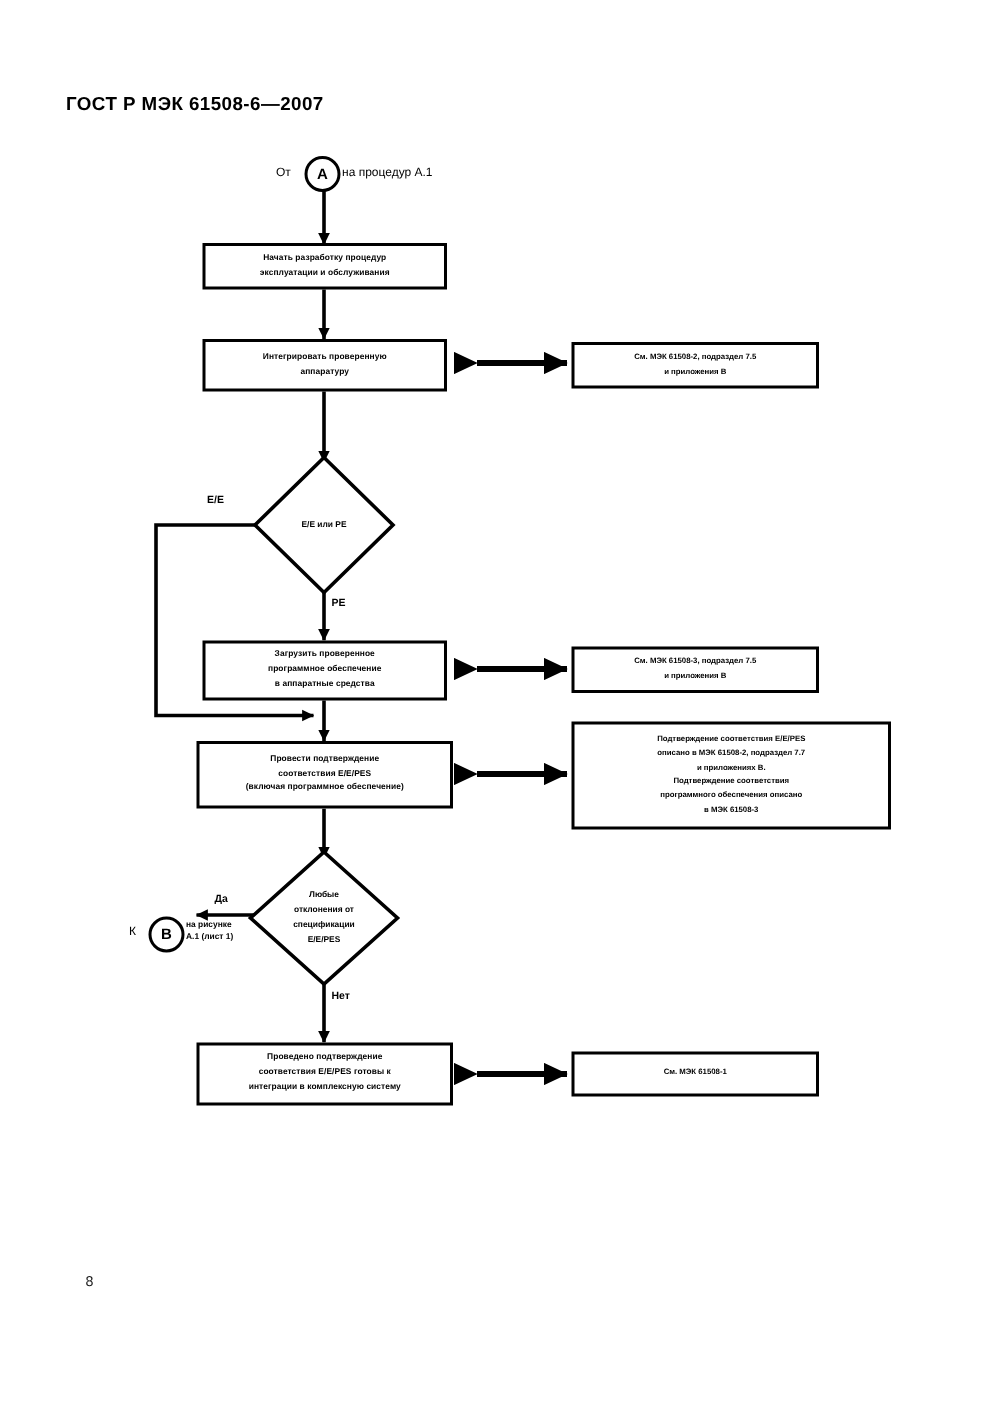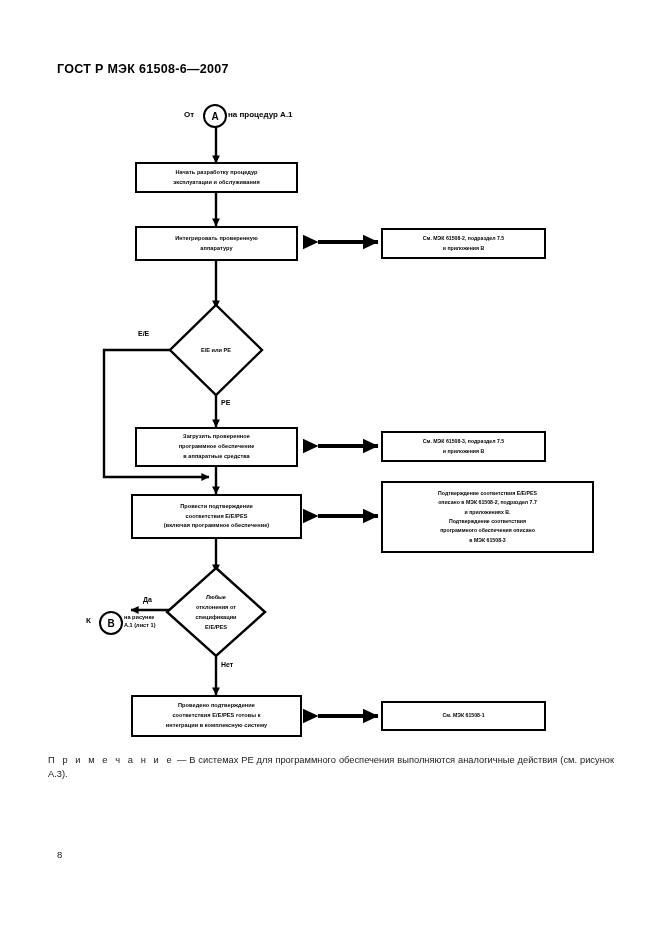--- a/index.html
+++ b/index.html
@@ -19,21 +19,21 @@
   .page {
     position: absolute;
     left: 0; top: 0;
     width: 661px;
     height: 936px;
   }
 
   
   .doc-header {
     position: absolute;
-    left: 57px;
+    left: 44px;
     top: 62px;
     font-size: 12.5px;
     font-weight: bold;
     letter-spacing: 0.3px;
     white-space: nowrap;
   }
 
   
   .chart {
     position: absolute;
@@ -122,21 +122,21 @@
     background: #fff;
     display: flex;
     align-items: center;
     justify-content: center;
     font-size: 10px;
     font-weight: bold;
   }
   .conn-side {
     position: absolute;
     font-size: 8px;
-    font-weight: bold;
+    font-weight: normal;
     white-space: nowrap;
   }
   .conn-tail {
     position: absolute;
     font-size: 5.6px;
     font-weight: bold;
     line-height: 1.5;
     white-space: nowrap;
   }
 
@@ -317,20 +317,17 @@
     </div>
 
     <div class="ref-box" style="left:381px; top:701px; width:165px; height:30px;">
       <div class="lines">
         <div>См. МЭК 61508-1</div>
       </div>
     </div>
 
   </div>
 
-  <div class="note">
-    <span class="sp">П р и м е ч а н и е</span><span> — </span><span>В системах PE  для  программного  обеспечения  выполняются  аналогичные  действия (см. рисунок А.3).</span>
-  </div>
 
 
   <div class="page-num">8</div>
 
 </div>
 
 </body></html>

